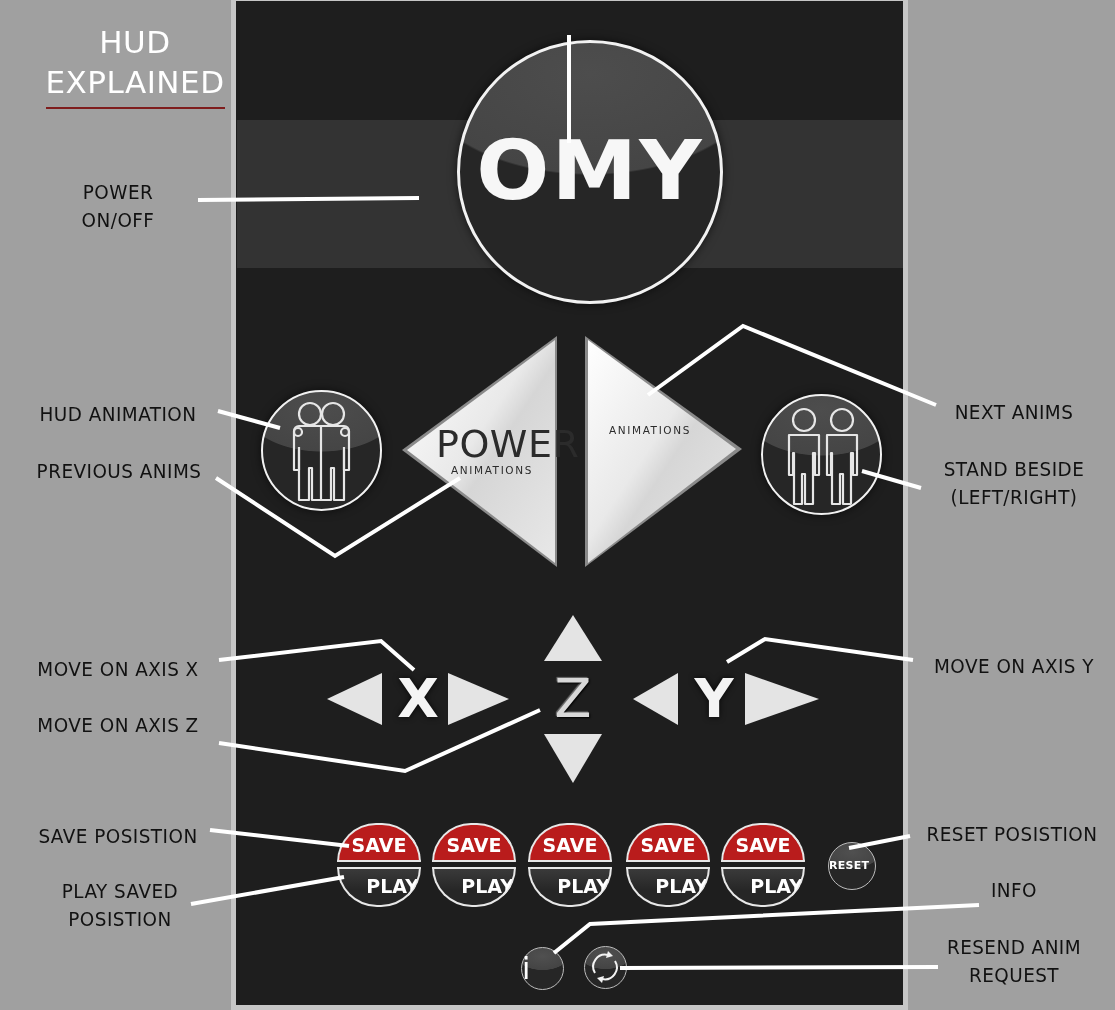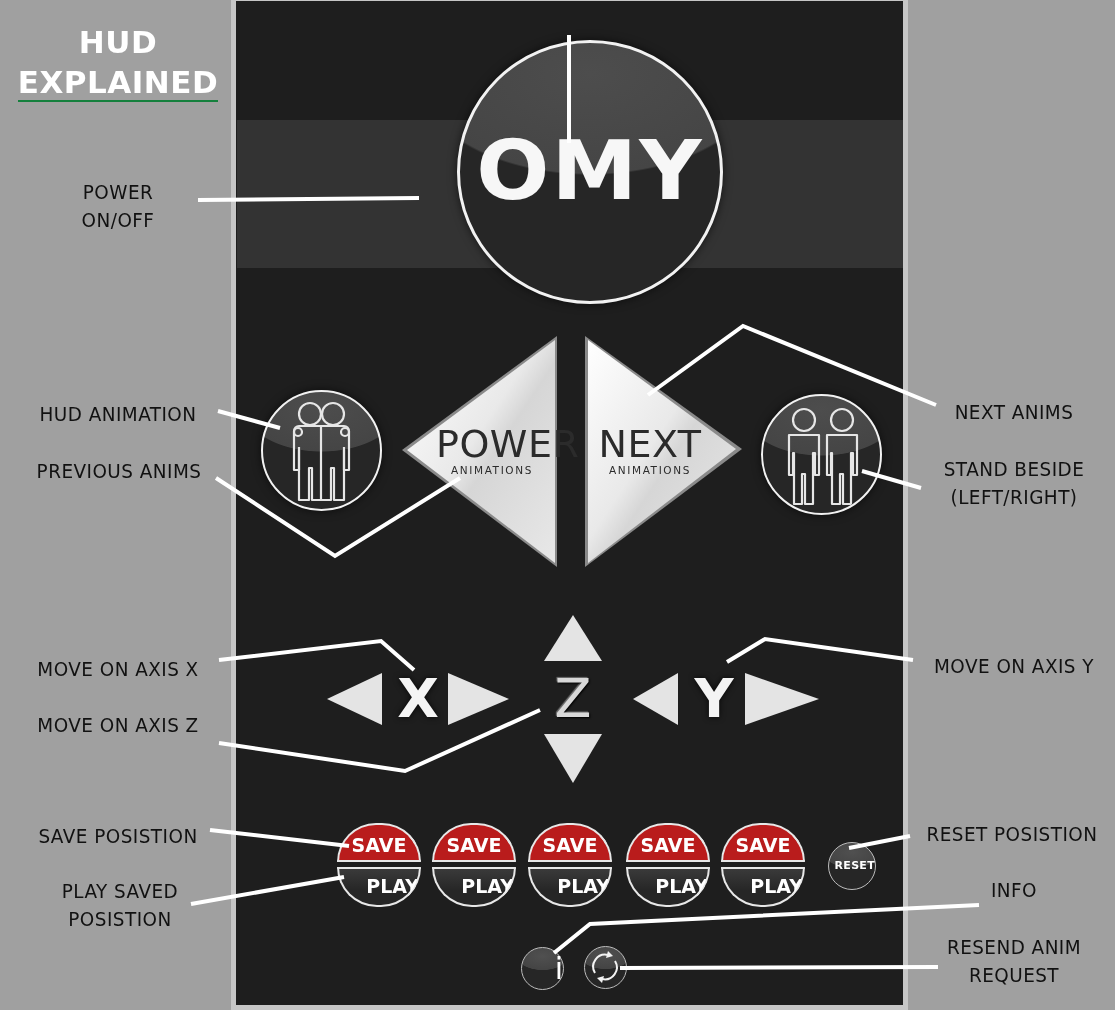--- a/index.html
+++ b/index.html
@@ -20,24 +20,24 @@
   }
   
   .label {
     position:absolute; color:#111; font-size:20px; line-height:28px;
     letter-spacing:0.5px; text-align:center; white-space:nowrap;
     font-family:"DejaVu Sans", sans-serif; font-weight:normal;
     transform:scaleX(0.92); transform-origin:center;
   }
   .title {
     position:absolute; color:#ffffff; text-align:center;
-    font-family:"DejaVu Sans", sans-serif; font-weight:700;
-    font-size:31px; line-height:40px; letter-spacing:0.5px;
-  }
-  .title .u { border-bottom:2px solid #15803d; padding-bottom:1px; display:inline-block; line-height:34px;text-align:center;}
+    font-family:"DejaVu Sans", sans-serif; font-weight:400;
+    font-size:31px; line-height:40px; letter-spacing:0.5px;margin-left:17px;
+  }
+  .title .u { border-bottom:2px solid #7f1d1d; padding-bottom:8px; display:inline-block; line-height:34px;text-align:center;}
   
   .circle-btn {
     position:absolute; border-radius:50%; box-sizing:border-box;
     border:2px solid #f2f2f2; overflow:hidden;
     background:
       radial-gradient(ellipse 120% 70% at 50% 12%, #4d4d4d 0%, #454545 55%, rgba(0,0,0,0) 56%),
       #262626;
     box-shadow:0 0 10px rgba(0,0,0,.6);
   }
   .power-btn { left:457px; top:40px; width:266px; height:264px; border-width:3px; }
@@ -79,21 +79,21 @@
     background:#b91c1c; line-height:40px;
   }
   .sp-bot {
     top:44px; height:40px; border-radius:0 0 42px 42px; border-top-width:2px;
     background:linear-gradient(#3a3a3a, #262626 60%); line-height:34px;text-align:right;
   }
   .small-btn {
     position:absolute; border-radius:50%; box-sizing:border-box;
     border:1.5px solid #bdbdbd;
     background:radial-gradient(ellipse 110% 60% at 50% 20%, #505050 0%, #444 55%, rgba(0,0,0,0) 57%), #262626;
-    color:#fff; text-align:right; font-family:"DejaVu Sans", sans-serif;
+    color:#fff; text-align:left; font-family:"DejaVu Sans", sans-serif;
   }
   .reset-btn { left:828px; top:842px; width:48px; height:48px; font-weight:bold; font-size:11px; line-height:46px; letter-spacing:0.3px; }
   .info-btn { left:521px; top:947px; width:43px; height:43px; font-size:30px; line-height:42px; }
   .resend-btn { left:584px; top:946px; width:43px; height:43px; }
   .lines { position:absolute; left:0; top:0; pointer-events:none; }
 </style>
 </head>
 <body>
 
 <div class="title" style="left:0; top:22px; width:236px;">
@@ -159,21 +159,20 @@
         <stop offset="0" stop-color="#ffffff"></stop>
         <stop offset="0.45" stop-color="#e9e9e9"></stop>
         <stop offset="0.55" stop-color="#d6d6d6"></stop>
         <stop offset="1" stop-color="#e8e8e8"></stop>
       </linearGradient>
     </defs>
     <polygon points="2,2 159,115 2,233" fill="#8a8a8a"></polygon>
     <polygon points="5,6 153,115 5,229" fill="url(#gNext)"></polygon>
   </svg>
   <div class="tri-text" style="left:10px; top:90px; width:114px;">
-    <div class="tri-main">NEXT</div>
     <div class="tri-sub">ANIMATIONS</div>
   </div>
 </div>
 
 <svg class="arrow" style="left:326px; top:672px;" width="58" height="54">
     <polygon points="56,1 56,53 1,27" fill="#e4e4e4"></polygon>
   </svg>
 <div class="axis-letter" style="left:394px; top:671px; width:48px;">X</div>
 <svg class="arrow" style="left:447px; top:672px;" width="63" height="54">
     <polygon points="1,1 1,53 62,27" fill="#e4e4e4"></polygon>

